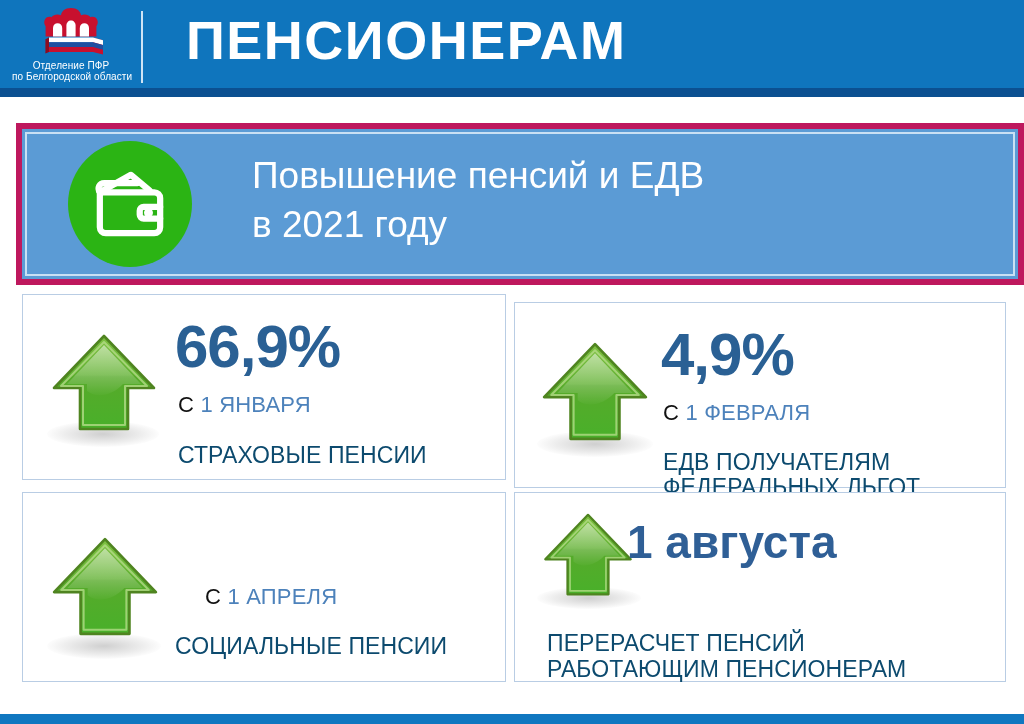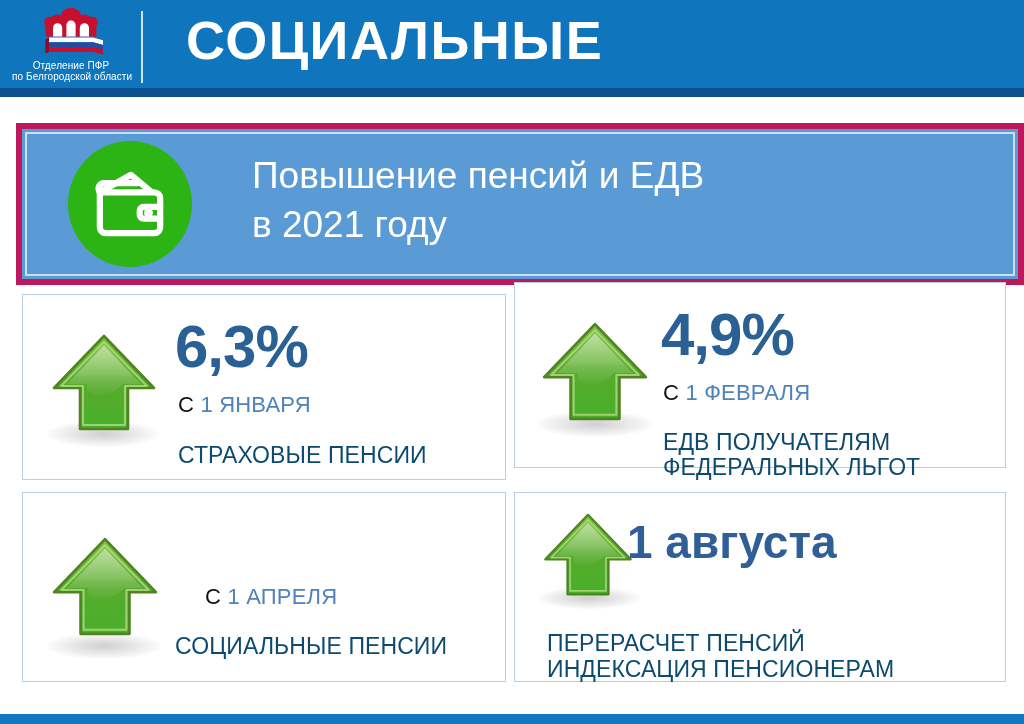--- a/index.html
+++ b/index.html
@@ -119,21 +119,21 @@
   }
 
   
   .card {
     position: absolute;
     background: #ffffff;
     border: 1px solid #b9cde4;
     box-sizing: border-box;
   }
   .card-1 { left: 22px;  top: 294px; width: 484px; height: 186px; }
-  .card-2 { left: 514px; top: 282px; width: 492px; height: 186px; }
+  .card-2 { left: 514px; top: 302px; width: 492px; height: 186px; }
   .card-3 { left: 22px;  top: 492px; width: 484px; height: 190px; }
   .card-4 { left: 514px; top: 492px; width: 492px; height: 190px; }
 
   .arrow {
     position: absolute;
   }
   .arrow-shadow {
     position: absolute;
     background: radial-gradient(ellipse at center, rgba(110,110,110,0.33) 0%, rgba(130,130,130,0.14) 48%, rgba(255,255,255,0) 74%);
     border-radius: 50%;
@@ -224,21 +224,21 @@
       </svg>
     </div>
     <div class="logo-caption">
       <div>Отделение ПФР</div>
       <div>по Белгородской области</div>
     </div>
   </div>
 
   <div class="header-divider"></div>
 
-  <div class="header-title">СОЦИАЛЬНЫЕ</div>
+  <div class="header-title">ПЕНСИОНЕРАМ</div>
 </div>
 <div class="header-underline"></div>
 
 <div class="banner">
   <div class="banner-inset"></div>
 
   <div class="banner-icon-wrap">
     <svg viewBox="0 0 80 74" width="78" height="72" aria-hidden="true">
       <g fill="none" stroke="#ffffff" stroke-width="6.4" stroke-linejoin="round" stroke-linecap="round">
 
@@ -275,21 +275,21 @@
           <stop offset="0%" stop-color="#ffffff" stop-opacity="0.52"></stop>
           <stop offset="100%" stop-color="#ffffff" stop-opacity="0.02"></stop>
         </linearGradient>
       </defs>
       <path d="M55 3 L105 55 L79 55 L79 96 L31 96 L31 55 L5 55 Z" fill="url(#ag1)" stroke="#4f8420" stroke-width="2.6" stroke-linejoin="round"></path>
       <path d="M55 9 L98 53 L76 53 L76 92 L34 92 L34 53 L12 53 Z" fill="none" stroke="#b9dd8e" stroke-width="2" stroke-linejoin="round" opacity="0.75"></path>
       <path d="M55 12 L92 51 L74 51 C64 62 48 66 38 58 L38 51 L18 51 Z" fill="url(#gl1)"></path>
     </svg>
   </div>
 
-  <div class="pct" style="left:152px;top:22px;">6,3%</div>
+  <div class="pct" style="left:152px;top:22px;">66,9%</div>
 
   <div class="dateline" style="left:155px;top:97px;">
     <span>С</span>
     <span class="d-accent">1 ЯНВАРЯ</span>
   </div>
 
   <div class="desc" style="left:155px;top:123px;">СТРАХОВЫЕ ПЕНСИИ</div>
 </div>
 
 <div class="card card-2">
@@ -373,16 +373,16 @@
       </defs>
       <path d="M55 3 L105 55 L79 55 L79 96 L31 96 L31 55 L5 55 Z" fill="url(#ag4)" stroke="#4f8420" stroke-width="2.6" stroke-linejoin="round"></path>
       <path d="M55 9 L98 53 L76 53 L76 92 L34 92 L34 53 L12 53 Z" fill="none" stroke="#b9dd8e" stroke-width="2" stroke-linejoin="round" opacity="0.75"></path>
       <path d="M55 12 L92 51 L74 51 C64 62 48 66 38 58 L38 51 L18 51 Z" fill="url(#gl4)"></path>
     </svg>
   </div>
 
   <div class="bigdate" style="left:112px;top:22px;">1 августа</div>
 
   <div class="desc" style="left:32px;top:113px;">ПЕРЕРАСЧЕТ ПЕНСИЙ</div>
-  <div class="desc" style="left:32px;top:139px;">ИНДЕКСАЦИЯ ПЕНСИОНЕРАМ</div>
+  <div class="desc" style="left:32px;top:139px;">РАБОТАЮЩИМ ПЕНСИОНЕРАМ</div>
 </div>
 
 <div class="footer-strip"></div>
 
 </body></html>

